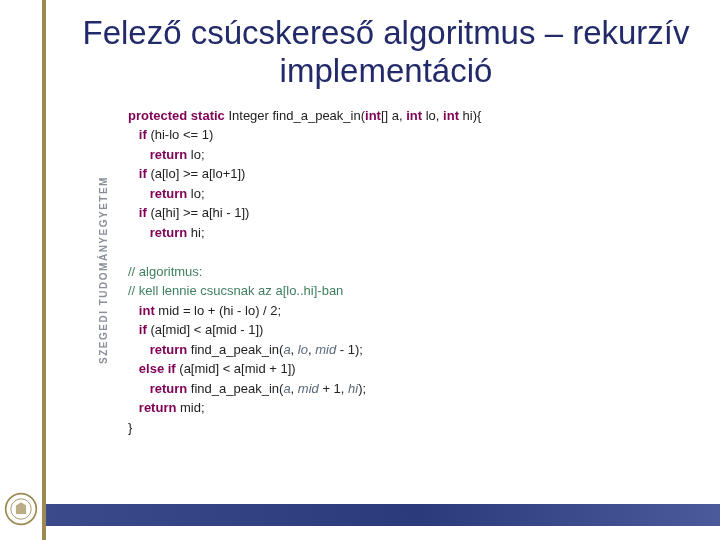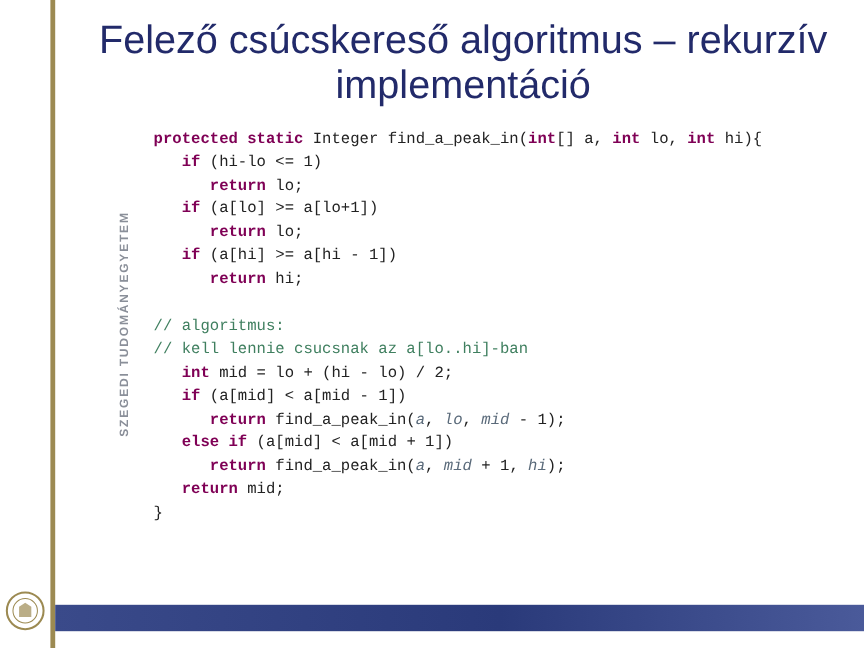--- a/index.html
+++ b/index.html
@@ -54,21 +54,21 @@
   }
   h1 {
     color: #222a6a;
     font-weight: 400;
     font-size: 33px;
     line-height: 1.15;
     text-align: center;
     margin-bottom: 16px;
   }
   .code {
-    font-family: Liberation Mono, monospace;
+    font-family: Liberation Sans, sans-serif;
     font-size: 13px;
     line-height: 1.5;
     color: #222;
     white-space: pre;
     padding-left: 58px;
   }
   .kw { color: #7f0055; font-weight: bold; }
   .cm { color: #3f7f5f; }
   .em { font-style: italic; color: #5a6a7a; }
   .bottom-band {

